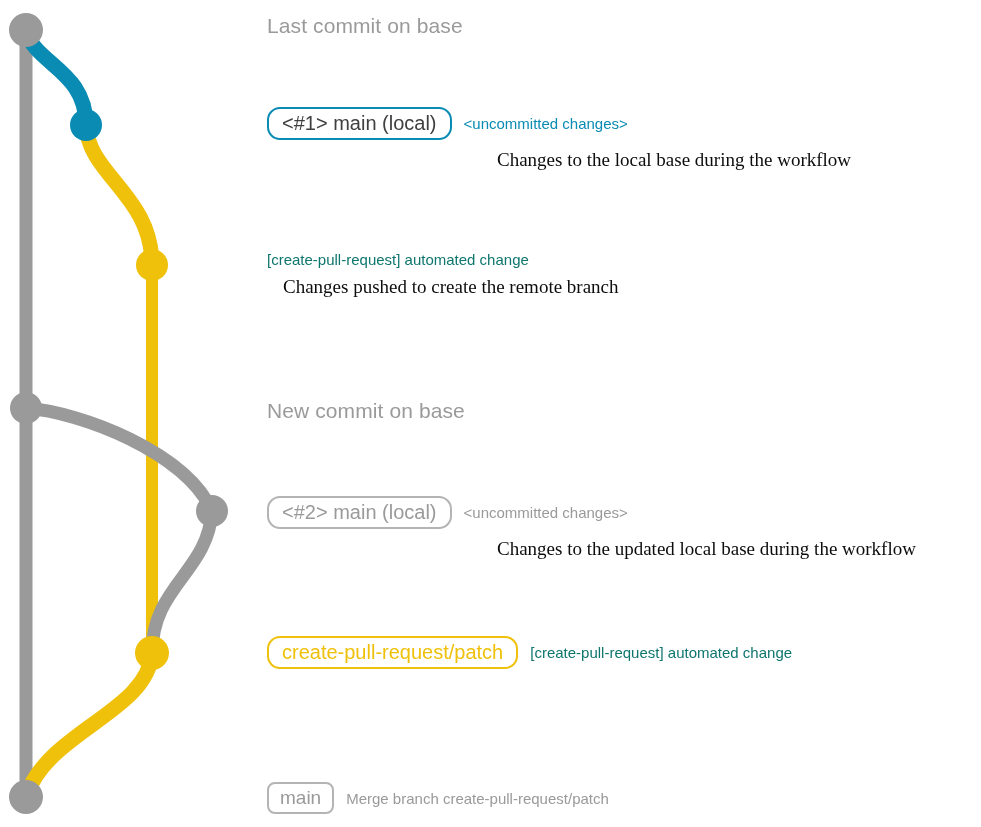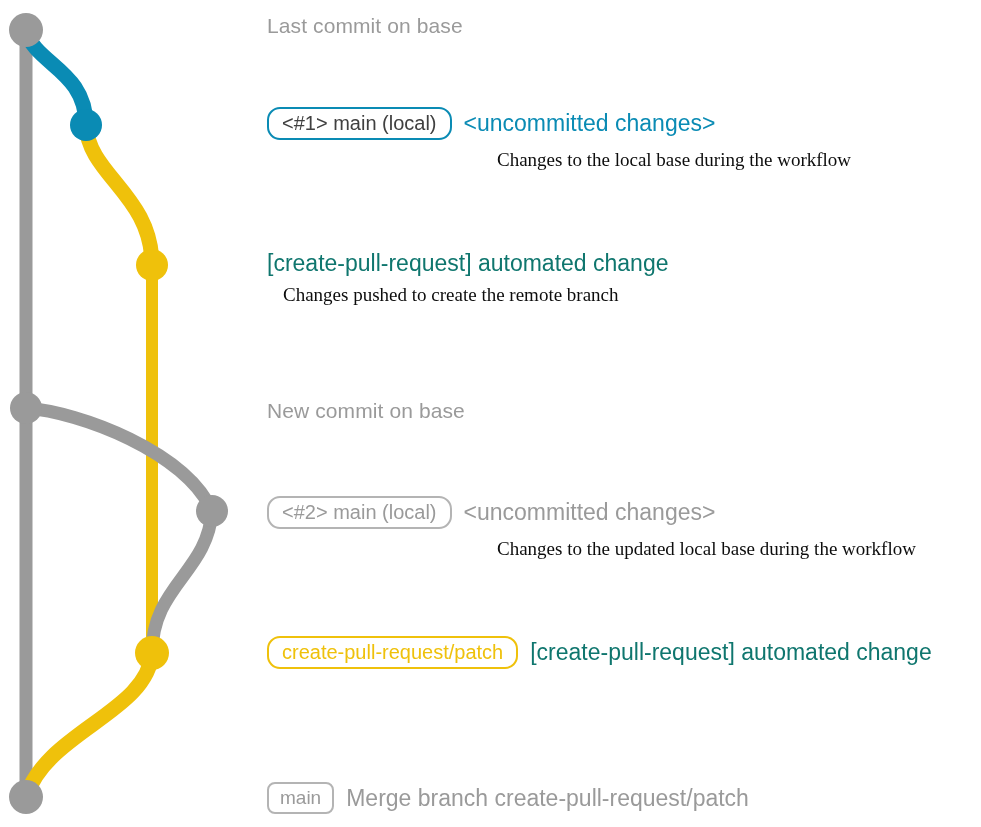--- a/index.html
+++ b/index.html
@@ -63,21 +63,21 @@
     display: inline-block;
     border: 2px solid currentColor;
     border-radius: 13px;
     padding: 4px 13px 5px 13px;
     font-size: 20px;
     line-height: 1;
     background: #ffffff;
   }
 
   .subject {
-    font-size: 23px;
+    font-size: 15px;
     margin-left: 12px;
     line-height: 1;
   }
 
   .description {
     font-family: Liberation Serif, serif;
     font-size: 19px;
     color: #0d0d0d;
     margin-top: 9px;
     white-space: nowrap;

